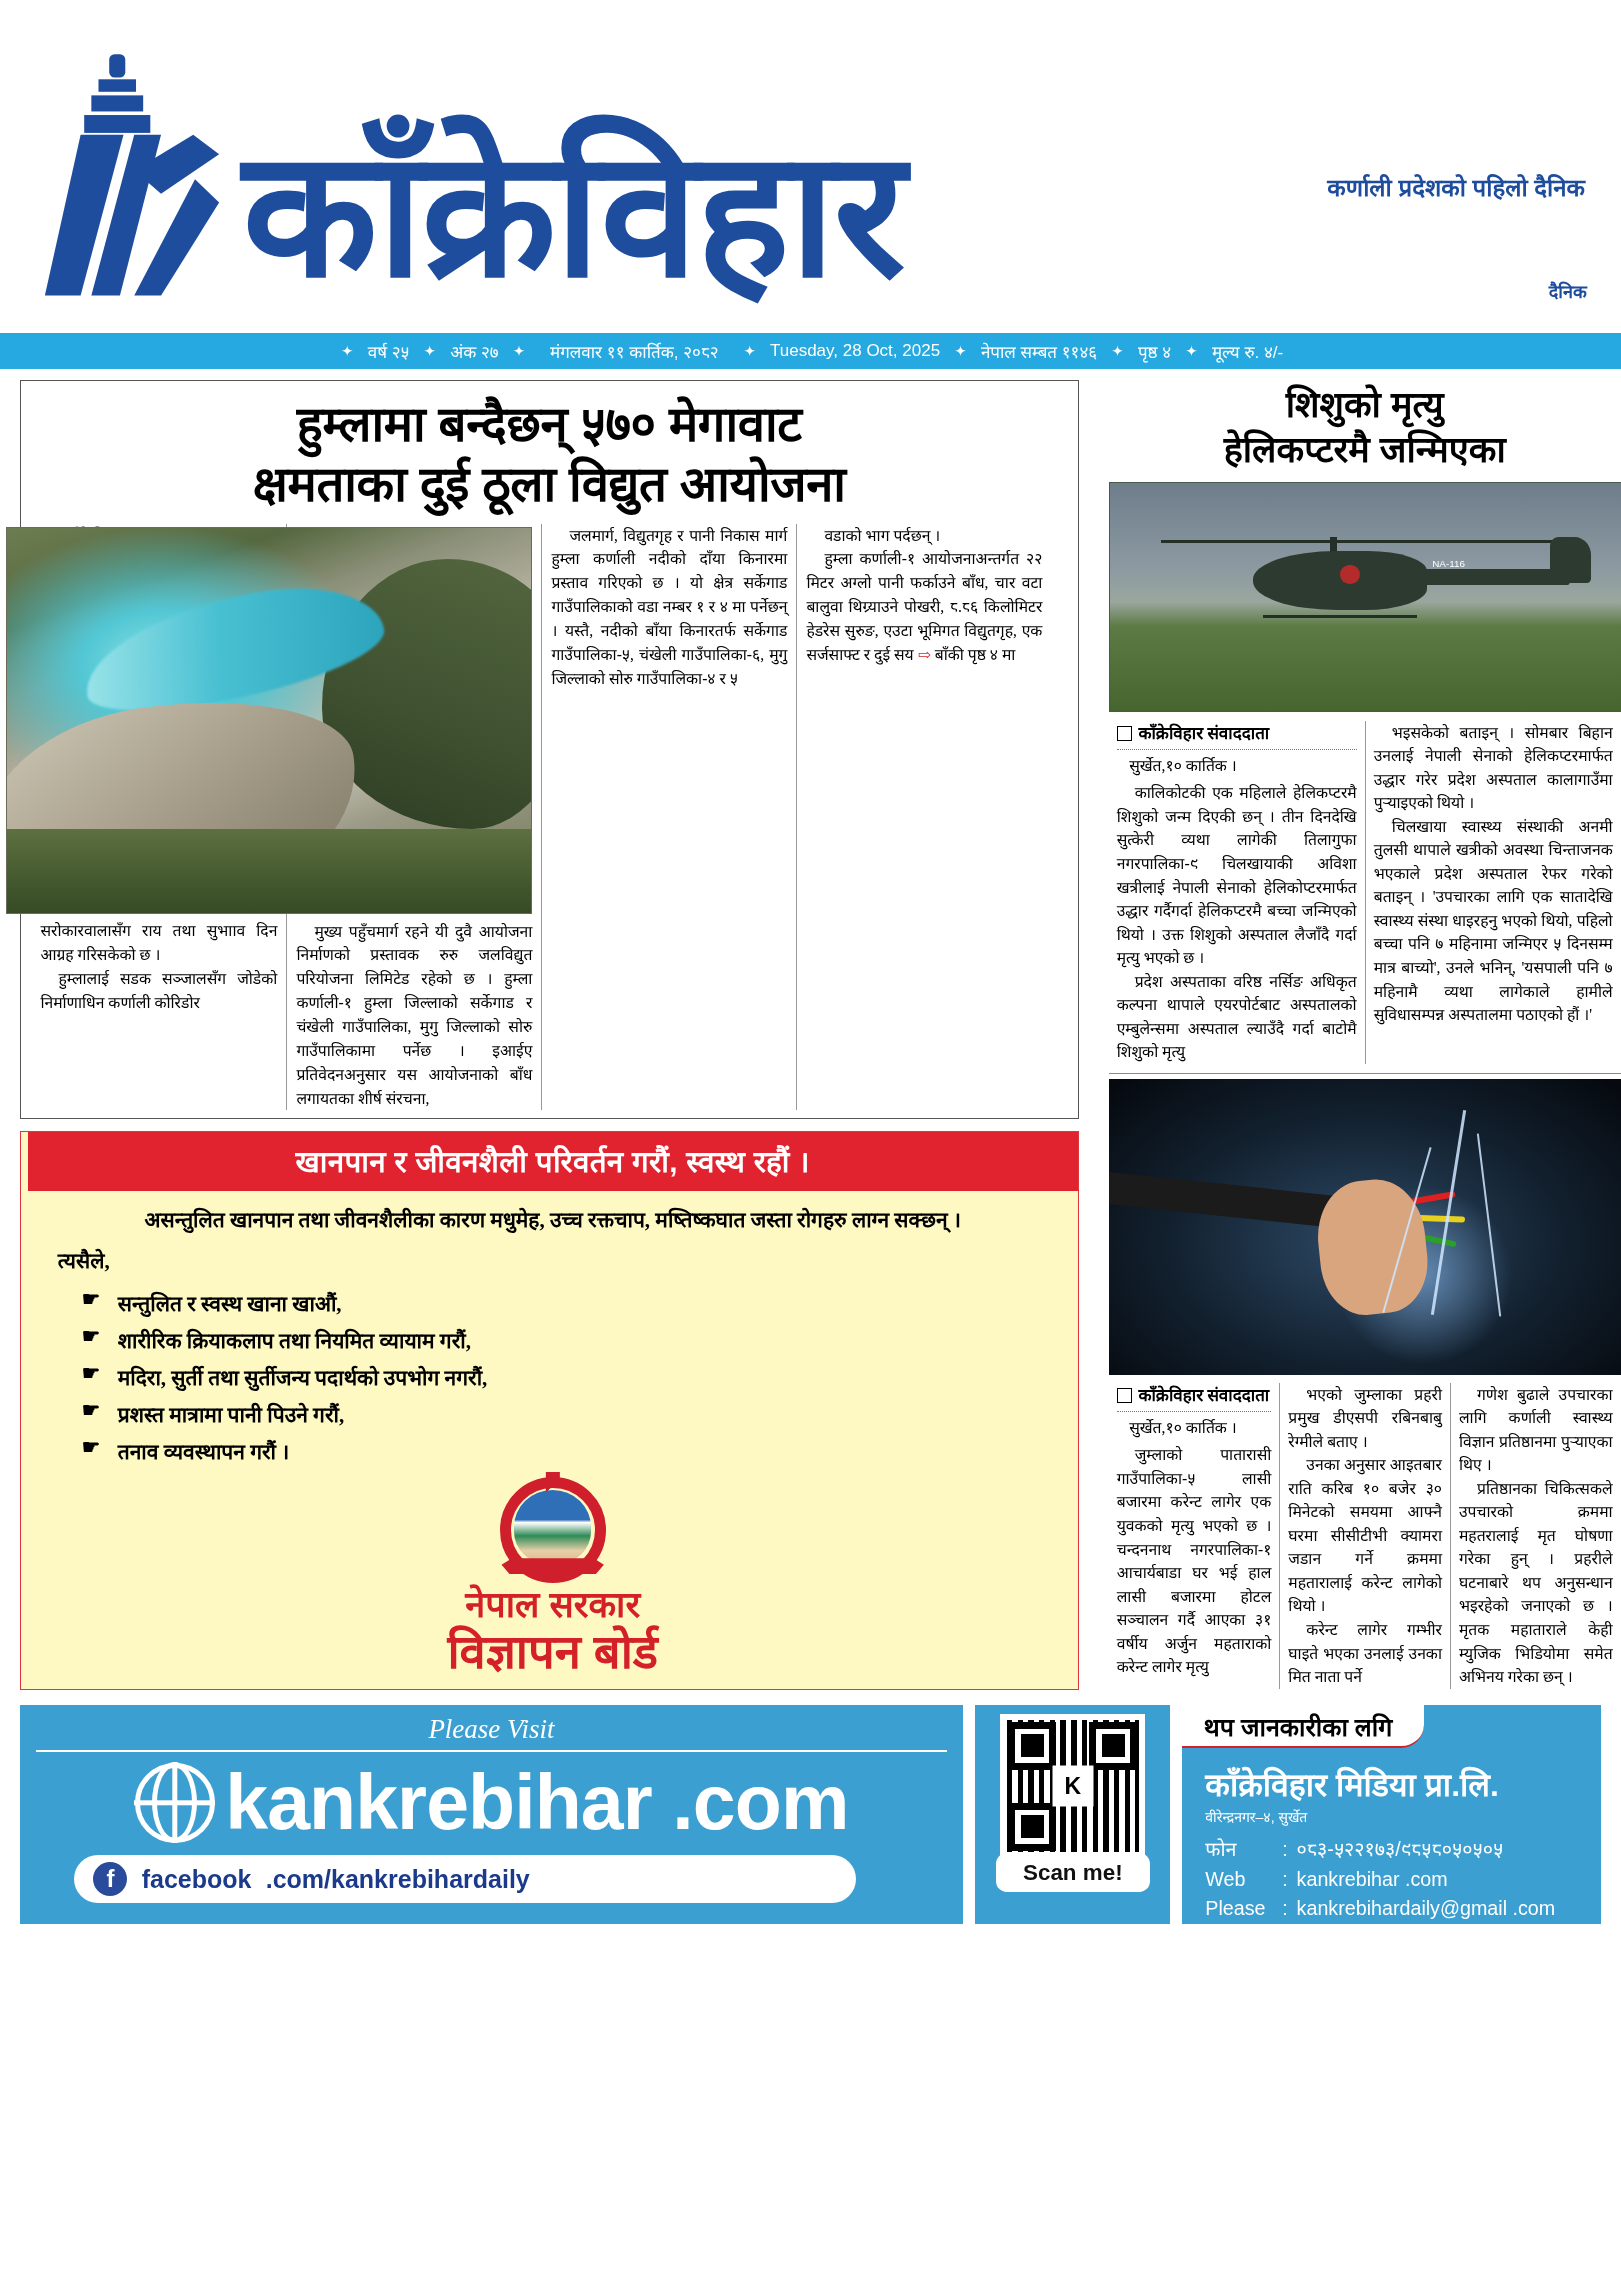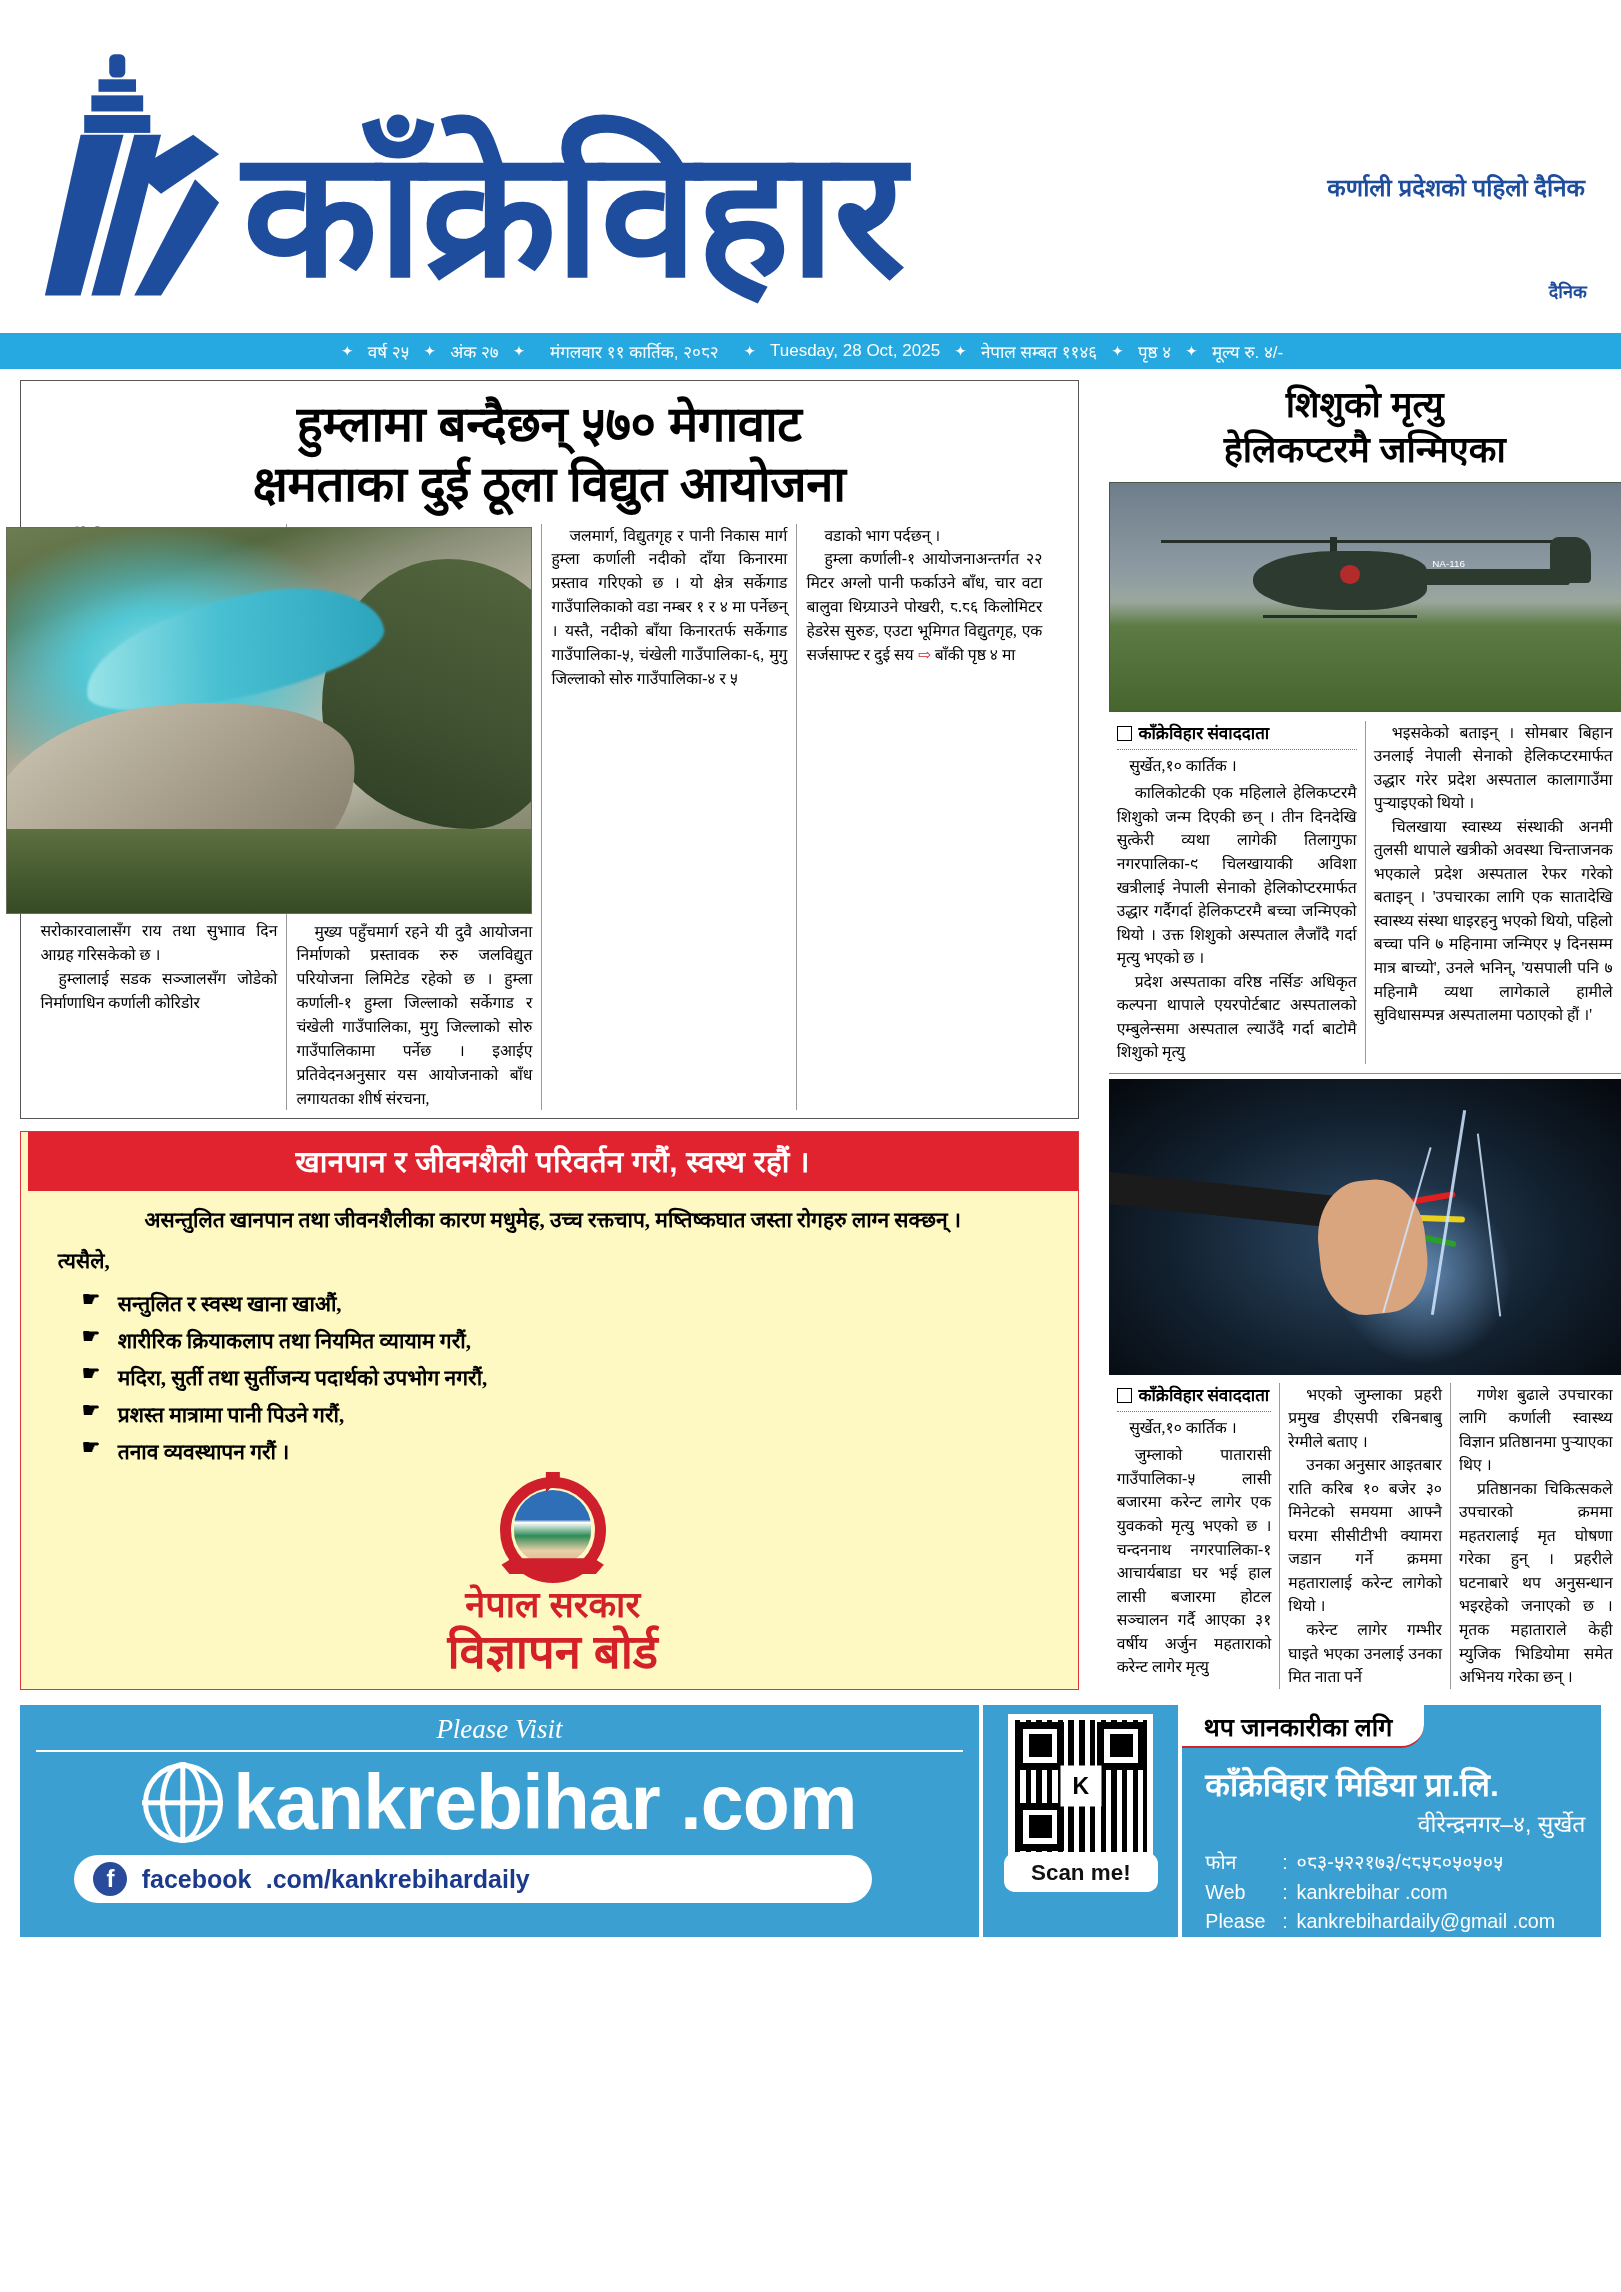--- a/index.html
+++ b/index.html
@@ -163,21 +163,21 @@
   .elecphoto .b3{left:58%;top:22%;width:1.8px;height:58%;transform:rotate(16deg);}
   .elecphoto .glow{position:absolute;left:44%;top:36%;width:179px;height:179px;border-radius:50%;
      background:radial-gradient(circle,rgba(150,200,255,.55),rgba(0,0,0,0) 70%);}
 
   .three-col{display:flex;margin-top:7.2px;}
   .ecol{width:33.33%;box-sizing:border-box;padding:0 8px;font-size:15.7px;line-height:1.5;text-align:justify;}
   .ecol + .ecol{border-left:0.9px solid #999;}
   .three-col p{margin:0;text-indent:18px;}
 
   
-  .footer{display:flex;margin:14.3px 19.7px 0 19.7px;gap:4px;align-items:stretch;}
+  .footer{display:flex;margin:14.3px 19.7px 0 19.7px;gap:12px;align-items:stretch;}
   .f-left{flex:1 1 auto;background:#3b9fd1;position:relative;padding:9px 0 12.5px 0;}
   .please{color:#fff;text-align:center;font-style:italic;font-size:27px;font-family:"Liberation Serif",serif;
      padding-bottom:5.4px;}
   .f-sep{height:1.8px;background:#fff;margin:0 16px 9px 16px;}
   .site{display:flex;align-items:center;justify-content:center;gap:10.7px;padding:1.8px 0 12.5px 0;}
   .globe{width:70px;height:70px;border:5.4px solid #fff;border-radius:50%;position:relative;flex:0 0 auto;}
   .globe:before{content:"";position:absolute;left:50%;top:-5.4px;bottom:-5.4px;width:5.4px;background:#fff;transform:translateX(-50%);}
   .globe:after{content:"";position:absolute;top:50%;left:-5.4px;right:-5.4px;height:5.4px;background:#fff;transform:translateY(-50%);}
   .globe .ov{position:absolute;left:12.5px;right:12.5px;top:-5.4px;bottom:-5.4px;border:5.4px solid #fff;border-radius:50%;}
   .sitetext{color:#fff;font-family:"Liberation Sans","DejaVu Sans",sans-serif;font-weight:bold;
@@ -202,21 +202,21 @@
      background:#fff;display:flex;align-items:center;justify-content:center;}
   .qr .ctr span{color:#000;font-family:"Liberation Sans",sans-serif;font-weight:bold;font-size:23px;}
   .scanribbon{margin-top:-5.4px;background:#fff;border-radius:10.7px;padding:6.3px 27px;font-family:"Liberation Sans",sans-serif;
      font-weight:bold;font-size:22.4px;color:#111;position:relative;}
   .f-right{width:419px;flex:0 0 auto;background:#3b9fd1;position:relative;}
   .thaptab{background:#fff;border-bottom:2.7px solid #d32029;display:inline-block;
      font-family:"Liberation Sans","DejaVu Sans",sans-serif;font-weight:bold;font-size:25px;
      padding:4.5px 32px 2.7px 21.5px;border-bottom-right-radius:23px;}
   .cbody{padding:14.3px 16px 0 23px;color:#fff;}
   .cname{font-family:"Liberation Sans","DejaVu Sans",sans-serif;font-weight:bold;font-size:32px;}
-  .caddr{font-family:"Liberation Sans","DejaVu Sans",sans-serif;font-size:23px;text-align:right;margin:1.8px 0 9px 0;}
+  .caddr{font-family:"Liberation Sans","DejaVu Sans",sans-serif;font-size:14px;text-align:left;margin:1.8px 0 9px 0;}
   .crow{display:flex;font-family:"Liberation Sans","DejaVu Sans",sans-serif;font-size:19.7px;line-height:1.5;}
   .crow .k{width:77px;flex:0 0 auto;}
   .crow .c{width:14.3px;flex:0 0 auto;}
 </style>
 </head>
 <body>
 
 <div class="page">
 
   <div class="masthead">

